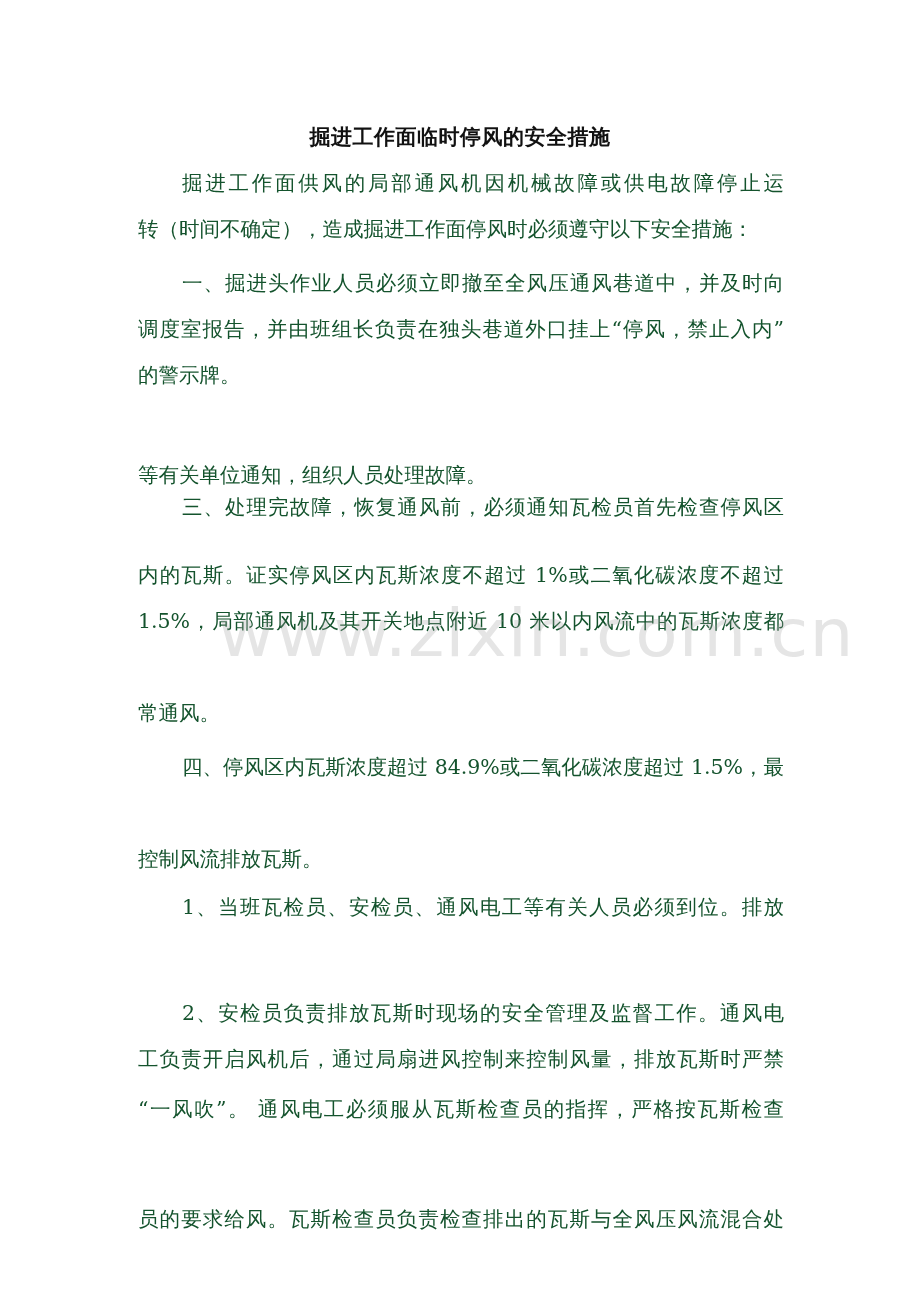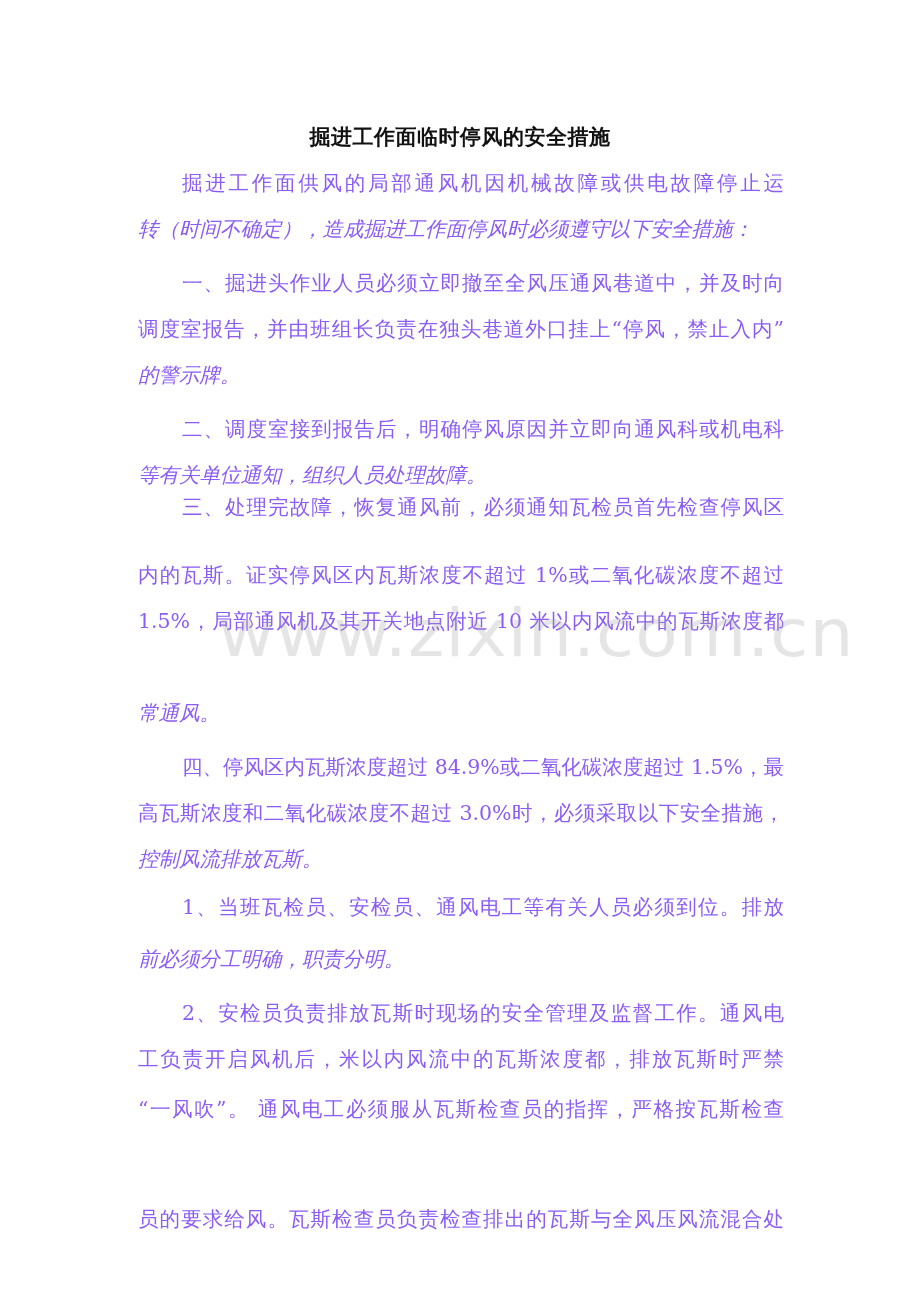--- a/index.html
+++ b/index.html
@@ -40,25 +40,24 @@
     .line {
       position: absolute;
       left: 138px;
       width: 646px;
       height: 30px;
       font-size: 20.5px;
       line-height: 30px;
       white-space: nowrap;
       text-align: justify;
       text-align-last: justify;
-      color: #8b5cf6;
+      color: #14532d;
     }
     .line.last {
       text-align-last: left;
-      font-style: italic;
     }
     .line.indent {
       left: 182px;
       width: 602px;
     }
     .watermark {
       position: absolute;
       left: 218px;
       top: 594px;
       width: 520px;
@@ -80,34 +79,31 @@
 <div class="page">
   <div class="title">掘进工作面临时停风的安全措施</div>
 
   <div class="line indent" style="top:168px">掘进工作面供风的局部通风机因机械故障或供电故障停止运</div>
   <div class="line last" style="top:214px">转（时间不确定），造成掘进工作面停风时必须遵守以下安全措施：</div>
 
   <div class="line" style="top:314px">调度室报告，并由班组长负责在独头巷道外口挂上“停风，禁止入内”</div>
   <div class="line indent" style="top:268px">一、掘进头作业人员必须立即撤至全风压通风巷道中，并及时向</div>
   <div class="line last" style="top:360px">的警示牌。</div>
 
-  <div class="line indent" style="top:414px">二、调度室接到报告后，明确停风原因并立即向通风科或机电科</div>
   <div class="line last" style="top:460px">等有关单位通知，组织人员处理故障。</div>
 
   <div class="line indent" style="top:492px">三、处理完故障，恢复通风前，必须通知瓦检员首先检查停风区</div>
   <div class="line" style="top:560px">内的瓦斯。证实停风区内瓦斯浓度不超过 1%或二氧化碳浓度不超过</div>
   <div class="line" style="top:606px">1.5%，局部通风机及其开关地点附近 10 米以内风流中的瓦斯浓度都</div>
   <div class="line last" style="top:698px">常通风。</div>
 
   <div class="line indent" style="top:752px">四、停风区内瓦斯浓度超过 84.9%或二氧化碳浓度超过 1.5%，最</div>
-  <div class="line" style="top:798px">高瓦斯浓度和二氧化碳浓度不超过 3.0%时，必须采取以下安全措施，</div>
   <div class="line last" style="top:844px">控制风流排放瓦斯。</div>
 
   <div class="line indent" style="top:892px">1、当班瓦检员、安检员、通风电工等有关人员必须到位。排放</div>
-  <div class="line last" style="top:944px">前必须分工明确，职责分明。</div>
 
   <div class="line indent" style="top:998px">2、安检员负责排放瓦斯时现场的安全管理及监督工作。通风电</div>
-  <div class="line" style="top:1044px">工负责开启风机后，米以内风流中的瓦斯浓度都，排放瓦斯时严禁</div>
+  <div class="line" style="top:1044px">工负责开启风机后，通过局扇进风控制来控制风量，排放瓦斯时严禁</div>
   <div class="line" style="top:1094px">“一风吹”。 通风电工必须服从瓦斯检查员的指挥，严格按瓦斯检查</div>
   <div class="line" style="top:1204px">员的要求给风。瓦斯检查员负责检查排出的瓦斯与全风压风流混合处</div>
 
   <div class="watermark">www.zixin.com.cn</div>
 </div>
 
 </body></html>

